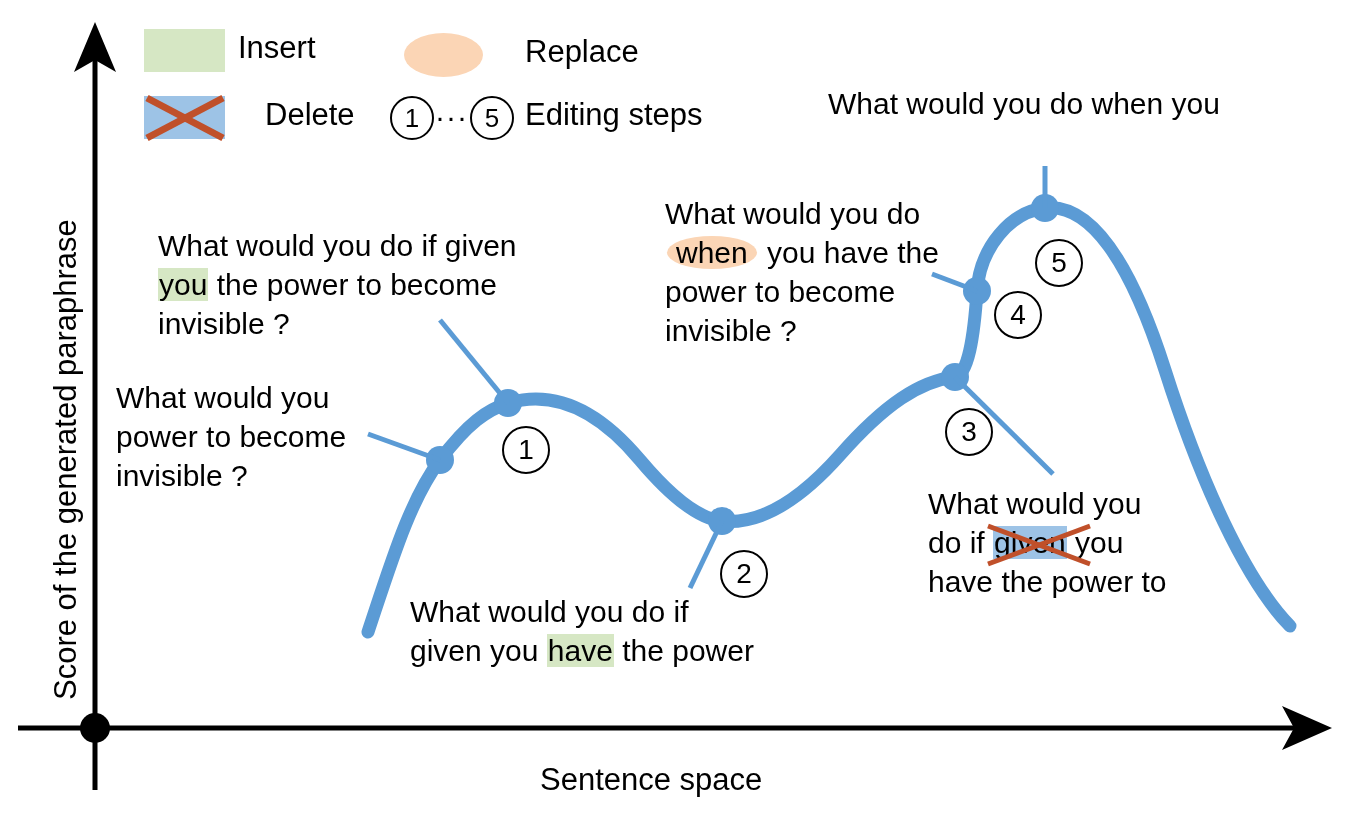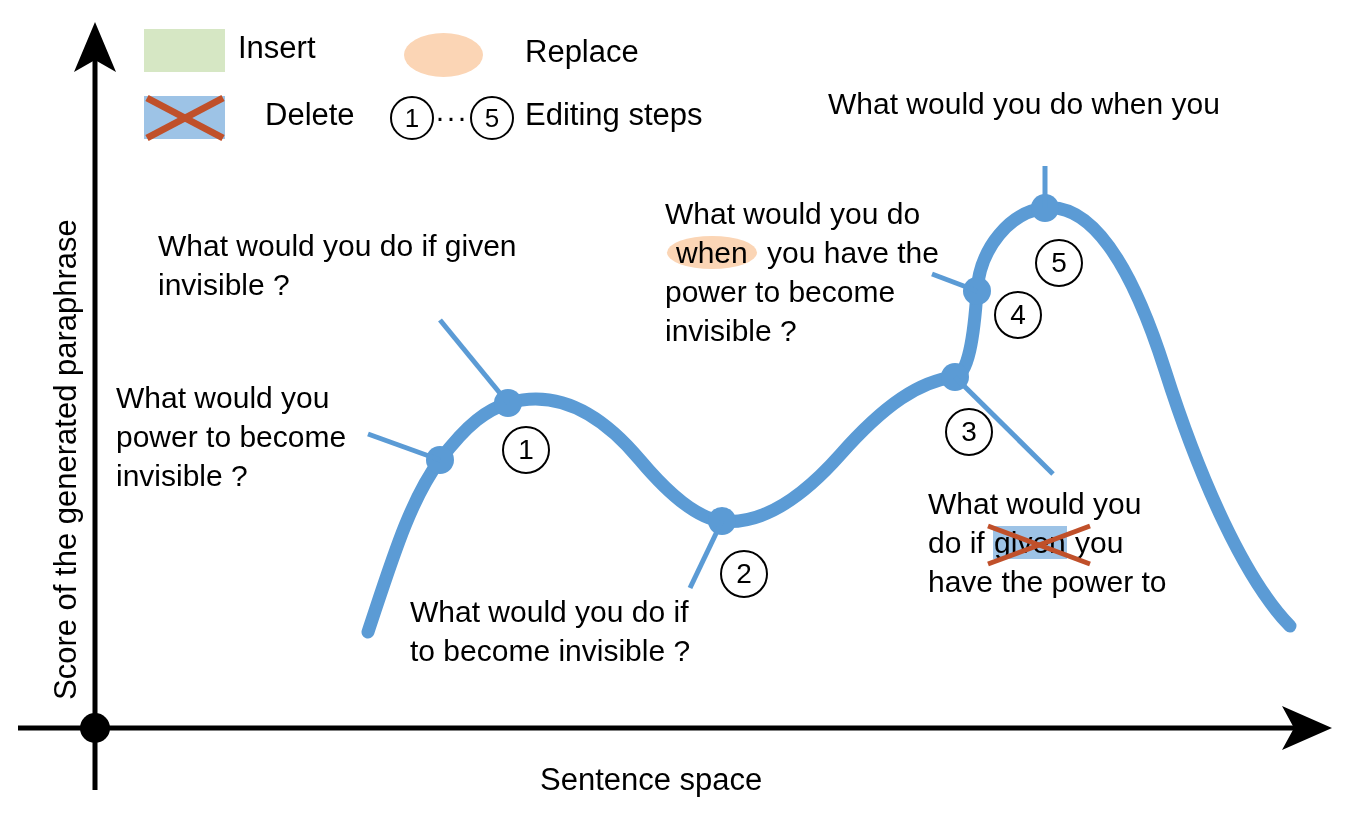--- a/index.html
+++ b/index.html
@@ -98,20 +98,23 @@
     <div class="txt" style="position:static;">What would you do</div>
     <div class="txt" style="position:static;">
       <span class="hl-rep">when</span><span> you have the</span>
     </div>
     <div class="txt" style="position:static;">power to become</div>
     <div class="txt" style="position:static;">invisible ?</div>
   </div>
 
   <div style="position:absolute;left:158px;top:226px;">
     <div class="txt" style="position:static;">What would you do if given</div>
+    <div class="txt" style="position:static;">
+      <span class="hl-ins">you</span><span> the power to become</span>
+    </div>
     <div class="txt" style="position:static;">invisible ?</div>
   </div>
 
   <div style="position:absolute;left:116px;top:378px;">
     <div class="txt" style="position:static;">What would you</div>
     <div class="txt" style="position:static;">power to become</div>
     <div class="txt" style="position:static;">invisible ?</div>
   </div>
 
   <div style="position:absolute;left:928px;top:484px;">
@@ -120,21 +123,23 @@
       <span>do if </span><span class="hl-del"><span>given</span><svg style="position:absolute;left:-9px;top:-4px;width:110px;height:46px;overflow:visible;" viewBox="0 0 110 46">
             <line x1="4" y1="4" x2="106" y2="42" stroke="#c0502a" stroke-width="5"></line>
             <line x1="106" y1="4" x2="4" y2="42" stroke="#c0502a" stroke-width="5"></line>
         </svg></span><span> you</span>
     </div>
     <div class="txt" style="position:static;">have the power to</div>
   </div>
 
   <div style="position:absolute;left:410px;top:592px;">
     <div class="txt" style="position:static;">What would you do if</div>
-    <div class="txt" style="position:static;">to become invisible ?</div>
+    <div class="txt" style="position:static;">
+      <span>given you </span><span class="hl-ins">have</span><span> the power</span>
+    </div>
   </div>
 
   <div class="circnum" style="left:502px;top:426px;">
     <span>1</span>
     </div>
   <div class="circnum" style="left:720px;top:550px;">
     <span>2</span>
     </div>
   <div class="circnum" style="left:945px;top:408px;">
     <span>3</span>

